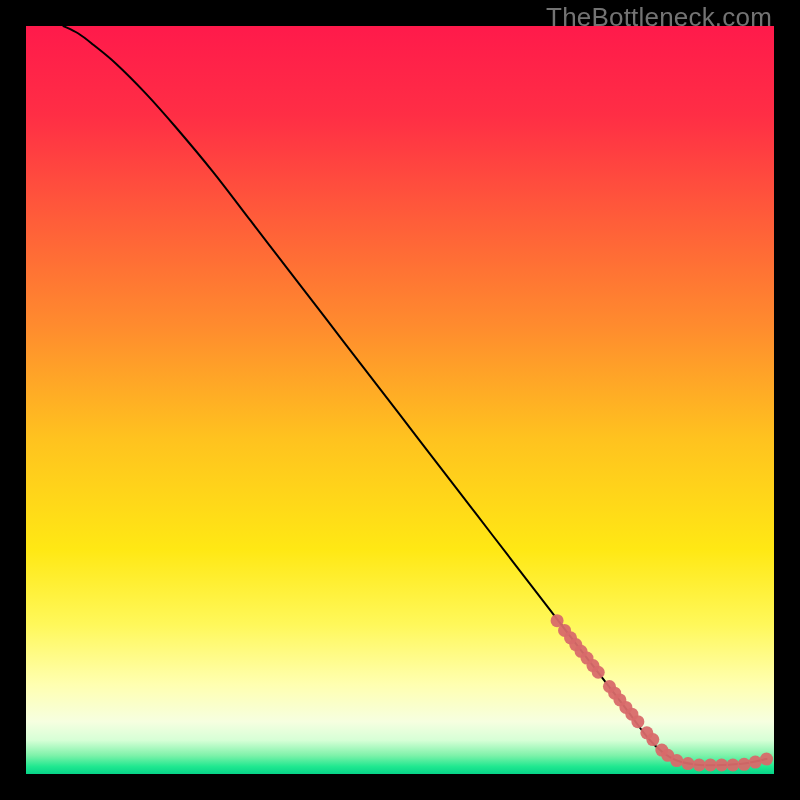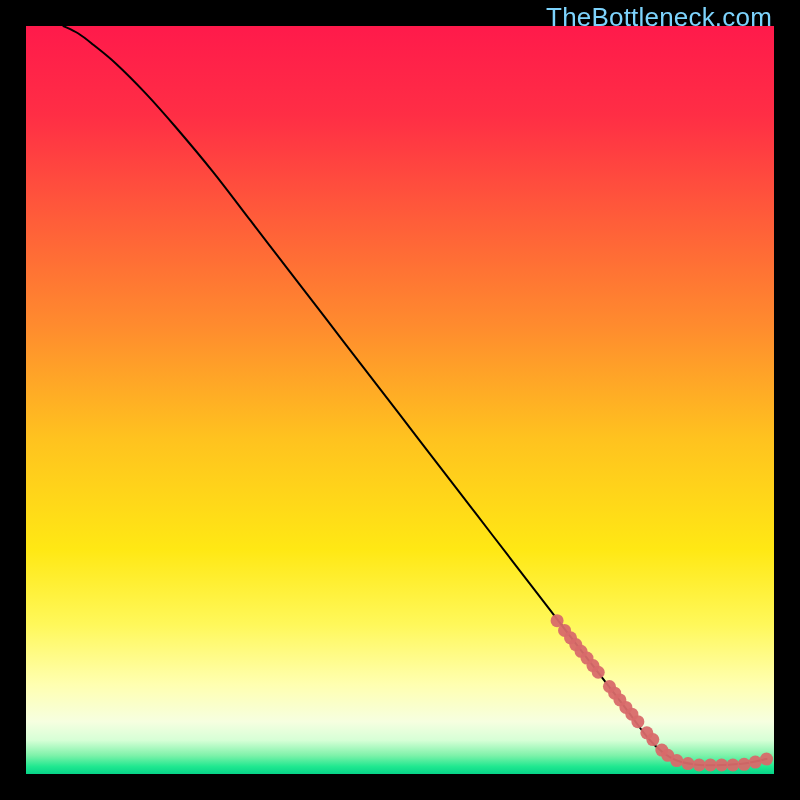--- a/index.html
+++ b/index.html
@@ -23,21 +23,21 @@
     position: absolute;
     left: 0;
     top: 0;
     width: 748px;
     height: 748px;
   }
   .watermark {
     position: absolute;
     top: 2px;
     right: 28px;
-    color: #7dd3fc;
+    color: #737373;
     font-size: 26px;
     font-weight: 400;
     letter-spacing: 0.2px;
     user-select: none;
   }
 </style>
 </head>
 <body>
 
 <div class="frame">

